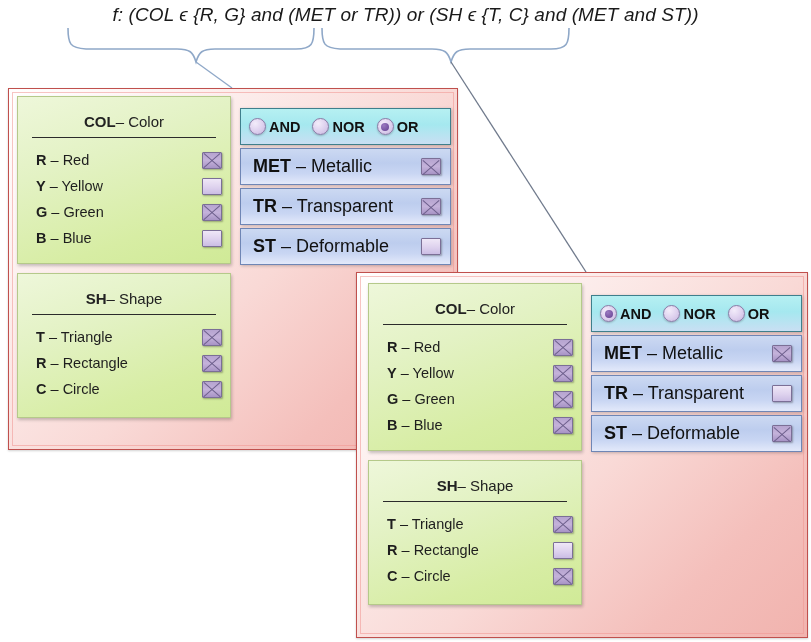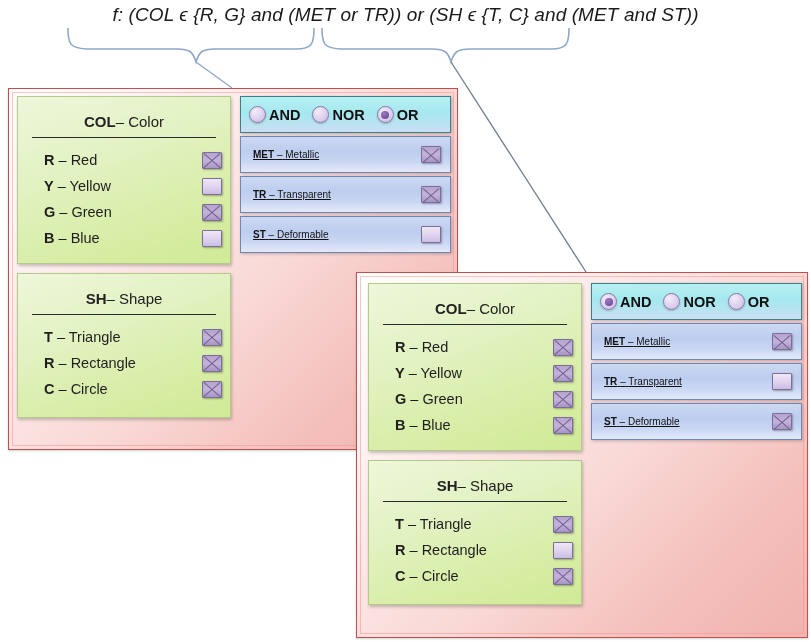--- a/index.html
+++ b/index.html
@@ -85,34 +85,34 @@
     height: 0;
     border-top: 1.5px solid #2b2b2b;
     margin: 0 14px 6px 14px;
   }
   .attr-rows { padding: 3px 0 8px 0; }
   .attr-row {
     display: flex;
     align-items: center;
     height: 26px;
     padding: 0 8px 0 18px;
-    margin-left: 8px;
   }
   .attr-label {
     flex: 1 1 auto;
     font-size: 14.5px;
     color: #1e1e1e;
     white-space: nowrap;
   }
   .attr-label b { font-weight: bold; }
 
   
   .op-panel {
     position: absolute;
     box-sizing: border-box;
+    margin-top: 12px;
   }
   .op-header {
     box-sizing: border-box;
     height: 37px;
     border: 1px solid #3f7f8c;
     background: linear-gradient(180deg, #b6f0f2 0%, #a5e8ef 45%, #c9dff3 100%);
     display: flex;
     align-items: center;
     padding: 0 8px;
     box-shadow: 1px 1px 3px rgba(0,0,0,0.25);
@@ -136,24 +136,23 @@
     margin-top: 3px;
     border: 1px solid #6f86b5;
     background: linear-gradient(180deg, #ccd9f2 0%, #bdcdee 40%, #c9d6f3 70%, #e3e9fa 100%);
     display: flex;
     align-items: center;
     padding: 0 9px 0 12px;
     box-shadow: 1px 1px 3px rgba(0,0,0,0.22);
   }
   .op-row-label {
     flex: 1 1 auto;
-    font-size: 10px;
+    font-size: 18px;
     color: #111;
     white-space: nowrap;
-    text-decoration: underline;
   }
   .op-row-label b { font-weight: bold; }
 
   
   .cbox {
     width: 20px;
     height: 17px;
     box-sizing: border-box;
     border: 1px solid #7b6f96;
     border-radius: 1px;

